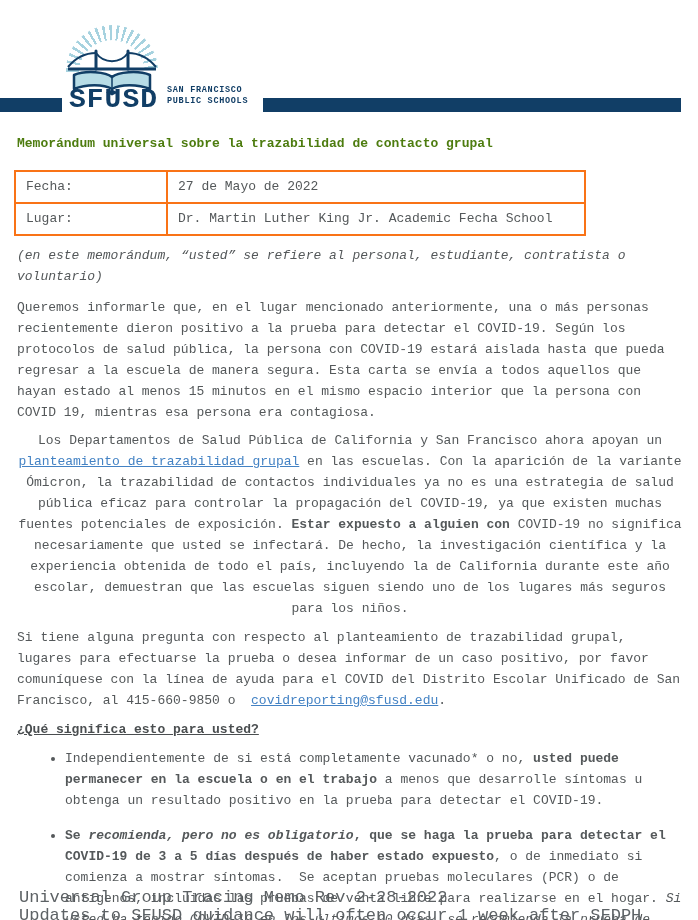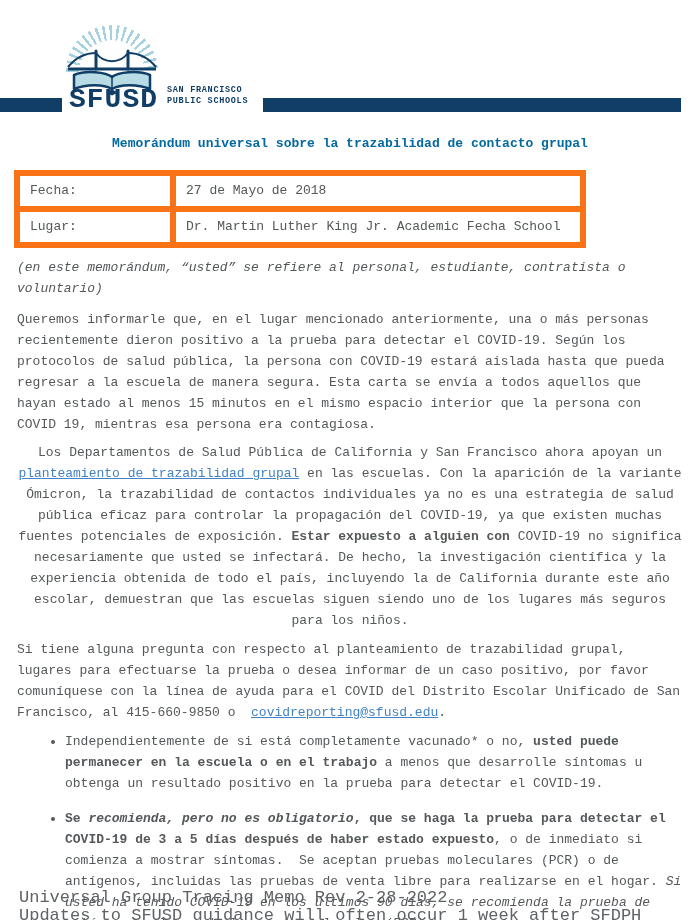--- a/index.html
+++ b/index.html
@@ -34,28 +34,28 @@
     font-size:28px;line-height:30px;font-weight:bold;letter-spacing:1px;color:#113e66;
   }
   .logo-name{
     position:absolute;left:167px;top:65px;
     font-size:8.5px;line-height:10.5px;font-weight:bold;letter-spacing:.7px;color:#113e66;
     white-space:nowrap;
   }
   
   .content{padding:0 15px 0 17px;}
   .memo-title{
-    margin-top:13px;text-align:center;font-weight:bold;color:#0369a1;
+    margin-top:13px;font-weight:bold;color:#4d7c0f;
   }
   table.info{
     margin-top:16px;margin-left:-3px;
     border-collapse:collapse;width:572px;table-layout:fixed;
   }
   table.info td{
-    border:6px solid #f97316;vertical-align:top;
+    border:2px solid #f97316;vertical-align:top;
     padding:5px 10px;line-height:20px;color:#54585a;
   }
   td.lbl{width:130px;}
   .memo-note{margin-top:9px;text-align:left;font-style:italic;}
   .para{margin:0;white-space:pre-wrap;}
   .p1{margin-top:10px;}
   .p2{margin-top:7px;text-align:center;}
   .p3{margin-top:8px;}
   .seg-normal{}
   .seg-bold{font-weight:bold;}
@@ -109,35 +109,36 @@
   </div>
 
   <div class="content">
 
     <div class="memo-title">Memorándum universal sobre la trazabilidad de contacto grupal</div>
 
     <table class="info">
       <tbody>
         <tr>
           <td class="lbl">Fecha:</td>
-          <td>27 de Mayo de 2018</td>
+          <td>27 de Mayo de 2022</td>
         </tr>
         <tr>
           <td class="lbl">Lugar:</td>
           <td>Dr. Martin Luther King Jr. Academic Fecha School</td>
         </tr>
       </tbody>
     </table>
 
     <div class="memo-note">(en este memorándum, “usted” se refiere al personal, estudiante, contratista o voluntario)</div>
 
     <p class="para p1"><span class="seg-normal">Queremos informarle que, en el lugar mencionado anteriormente, una o más personas   recientemente dieron positivo a la prueba para detectar el COVID-19. Según los protocolos de salud pública, la persona con COVID-19 estará aislada hasta que pueda regresar a la escuela de manera segura. Esta carta se envía a todos aquellos que hayan estado al menos 15 minutos en el mismo espacio interior que la persona con COVID 19, mientras esa persona era contagiosa.</span></p>
     <p class="para p2"><span class="seg-normal">Los Departamentos de Salud Pública de California y San Francisco ahora apoyan un  </span><a class="seg-link" href="#">planteamiento de trazabilidad grupal</a><span class="seg-normal"> en las escuelas. Con la aparición de la variante Ómicron, la trazabilidad de contactos individuales ya no es una estrategia de salud pública eficaz para controlar la propagación del COVID-19, ya que existen muchas fuentes potenciales de exposición. </span><span class="seg-bold">Estar expuesto a alguien con</span><span class="seg-normal"> COVID-19 no significa necesariamente que usted se infectará. De hecho, la investigación científica y la experiencia obtenida de todo el país, incluyendo la de California durante este año escolar, demuestran que las escuelas siguen siendo uno de los lugares más seguros para los niños.</span></p>
     <p class="para p3"><span class="seg-normal">Si tiene alguna pregunta con respecto al planteamiento de trazabilidad grupal, lugares para efectuarse la prueba o desea informar de un caso positivo, por favor comuníquese con la línea de ayuda para el COVID del Distrito Escolar Unificado de San Francisco, al 415-660-9850 o  </span><a class="seg-link" href="#">covidreporting@sfusd.edu</a><span class="seg-normal">.</span></p>
 
+    <div class="section-heading">¿Qué significa esto para usted?</div>
 
     <ul class="bullets">
       <li><span class="seg-normal">Independientemente de si está completamente vacunado* o no, </span><span class="seg-bold">usted puede permanecer en la escuela o en el trabajo</span><span class="seg-normal"> a menos que desarrolle síntomas u obtenga un resultado positivo en la prueba para detectar el COVID-19.</span></li>
       <li><span class="seg-bold">Se </span><span class="seg-bolditalic">recomienda, pero no es obligatorio</span><span class="seg-bold">, que se haga la prueba para detectar el COVID-19 de 3 a 5 días después de haber estado expuesto</span><span class="seg-normal">, o de inmediato si comienza a mostrar síntomas.  Se aceptan pruebas moleculares (PCR) o de antígenos, incluidas las pruebas de venta libre para realizarse en el hogar. </span><span class="seg-italic">Si usted ha tenido COVID-19 en los últimos 90 días, se recomienda la prueba de antígeno en lugar de la prueba molecular (PCR).</span></li>
     </ul>
 
 
   </div>
 
   <div class="footer">

